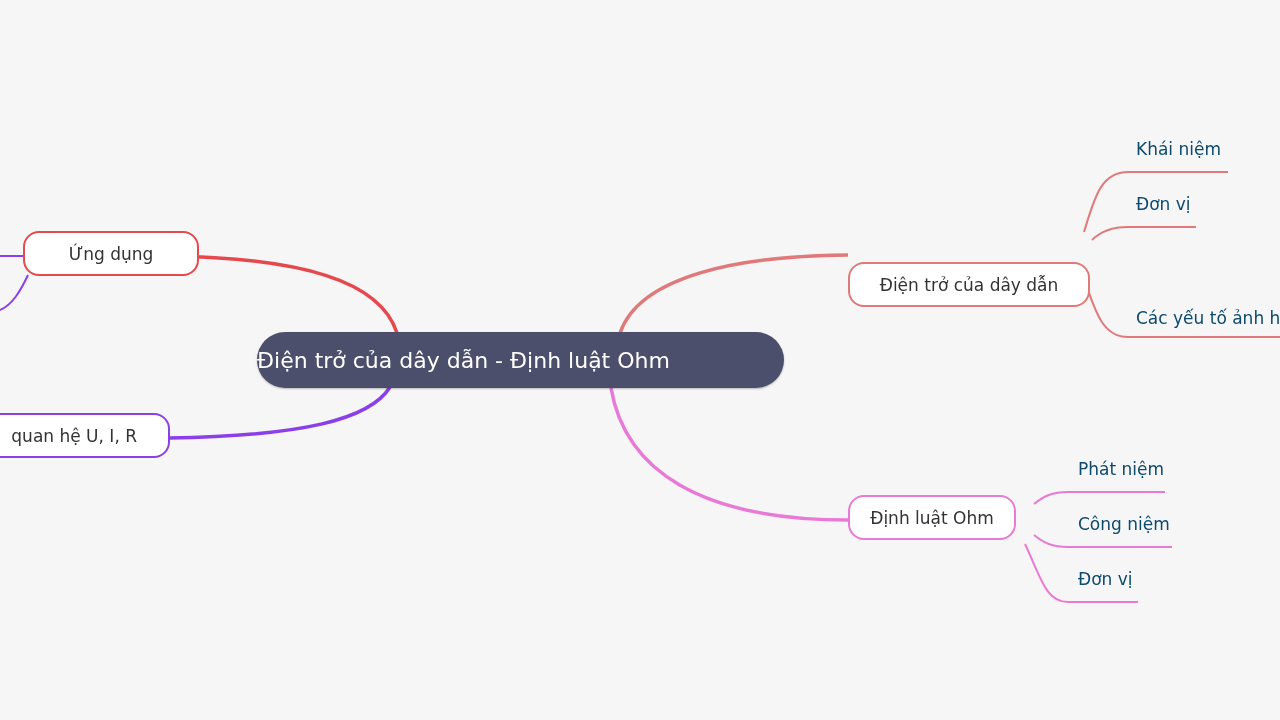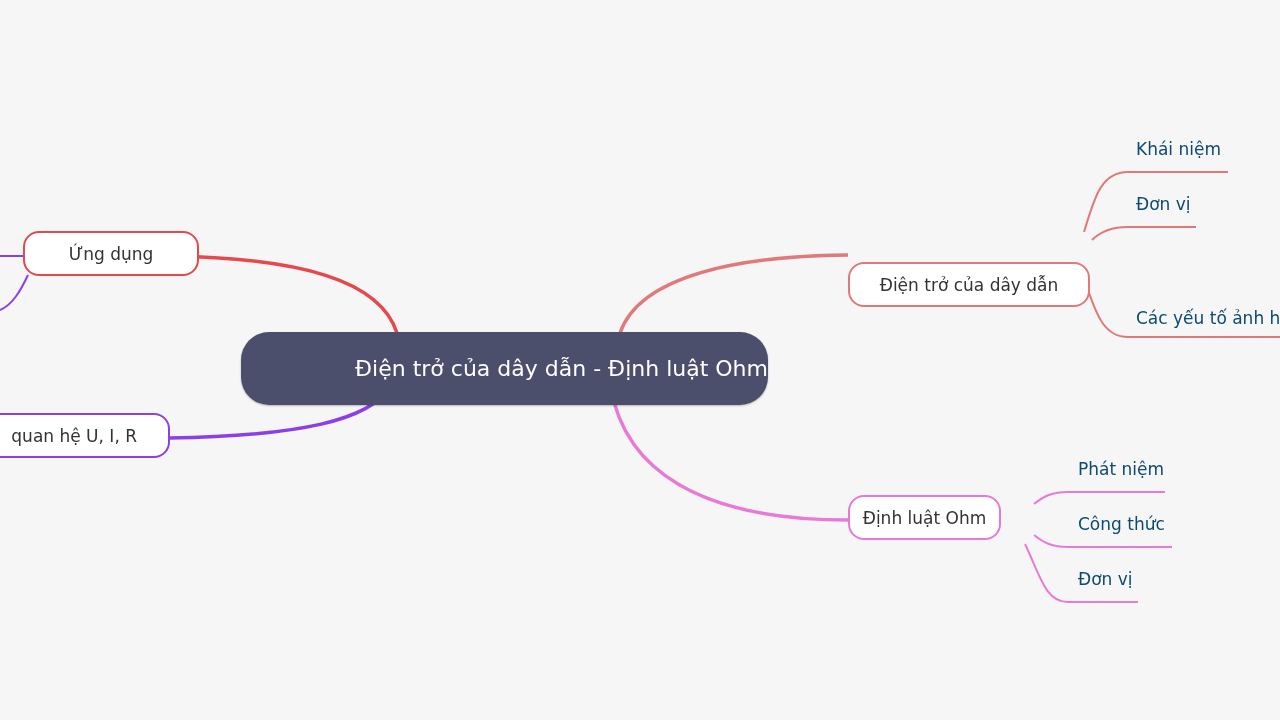--- a/index.html
+++ b/index.html
@@ -4,23 +4,23 @@
 <style>
   html, body { margin:0; padding:0; }
   body {
     width:1280px; height:720px; overflow:hidden; position:relative;
     background:#f6f6f6;
     font-family:"DejaVu Sans", sans-serif;
   }
   #canvas { position:absolute; left:0; top:0; width:1280px; height:720px; }
   svg.links { position:absolute; left:0; top:0; }
   .root {
-    position:absolute; left:241px; top:332px; width:527px; height:73px;
+    position:absolute; left:257px; top:332px; width:527px; height:56px;
     background:#4b4f6b; border-radius:28px; color:#ffffff;
-    font-size:22px; display:flex; align-items:center; justify-content:flex-end;
+    font-size:22px; display:flex; align-items:center; justify-content:flex-start;
     box-shadow:0 1px 2px rgba(0,0,0,0.25);
   }
   .topic {
     position:absolute; height:45px; background:#ffffff;
     border:2.5px solid #ccc; border-radius:16px; box-sizing:border-box;
     display:flex; align-items:center; justify-content:center;
     font-size:17px; color:#333; white-space:nowrap;
   }
   .sub {
     position:absolute; font-size:17px; color:#0c4a6e; white-space:nowrap;
@@ -62,37 +62,37 @@
   </div>
 
   <div class="topic" style="left:-40px; top:413px; width:210px; border-color:#8b3fe8; justify-content:flex-end; padding-right:31px;">
     <span>quan hệ U, I, R</span>
   </div>
 
   <div class="topic" style="left:848px; top:230px; width:242px; border-color:#e07a7a;margin-top:32px;">
     <span>Điện trở của dây dẫn</span>
   </div>
 
-  <div class="topic" style="left:848px; top:495px; width:153px; border-color:#e87ad6;">
+  <div class="topic" style="left:848px; top:495px; width:168px; border-color:#e87ad6;">
     <span>Định luật Ohm</span>
   </div>
 
   <div class="sub" style="left:1136px; top:139px;">
     <span>Khái niệm</span>
   </div>
   <div class="sub" style="left:1136px; top:194px;">
     <span>Đơn vị</span>
   </div>
   <div class="sub" style="left:1136px; top:308px;">
     <span>Các yếu tố ảnh h</span>
   </div>
 
   <div class="sub" style="left:1078px; top:459px;">
     <span>Phát niệm</span>
   </div>
   <div class="sub" style="left:1078px; top:514px;">
-    <span>Công thức</span>
+    <span>Công niệm</span>
   </div>
   <div class="sub" style="left:1078px; top:569px;">
     <span>Đơn vị</span>
   </div>
 
 </div>
 
 </body></html>

